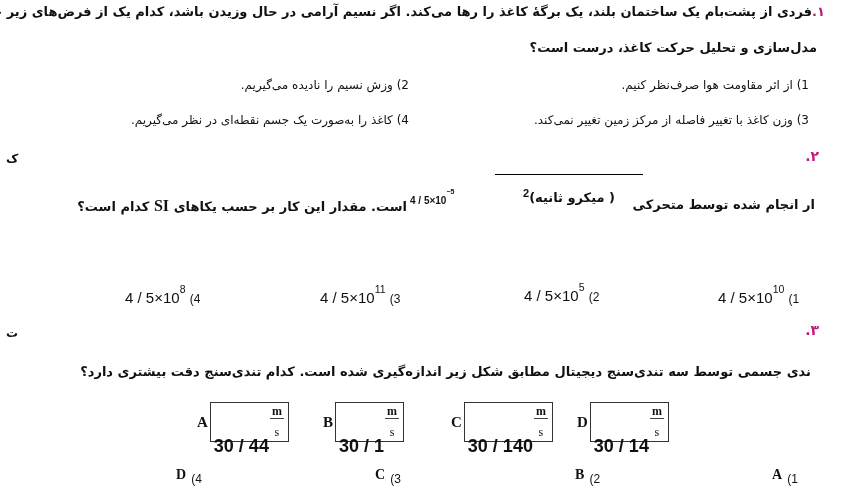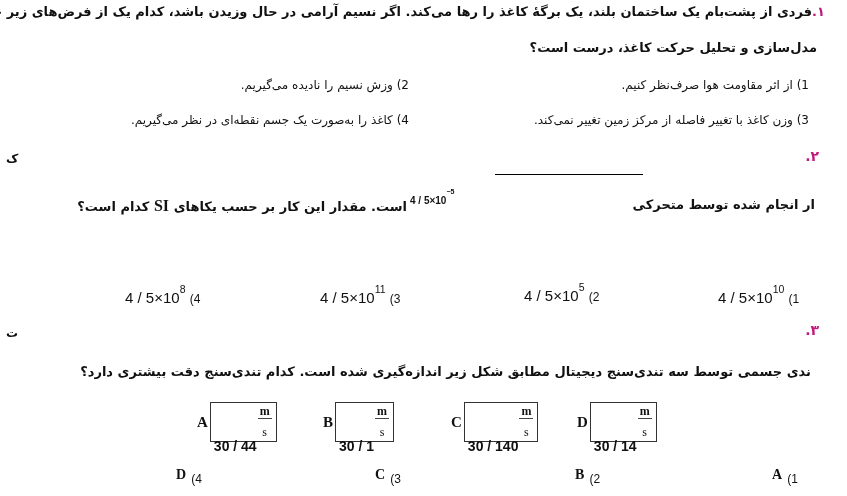--- a/index.html
+++ b/index.html
@@ -15,21 +15,21 @@
   .serif { font-family:"Liberation Serif",serif;margin-top:14px; }
   sup { font-size:70%; }
   
   .frac { position:absolute; width:148px; text-align:center; font-family:"DejaVu Sans",sans-serif; font-weight:bold; font-size:13px; }
   .frac .num { height:24px; line-height:24px; }
   .frac .bar { border-top:1px solid #000; margin:6px 0; }
   .frac .den { height:24px; line-height:24px; }
   .speed-box { position:absolute; display:flex; align-items:center; }
   .speed-box .lbl { font-family:"Liberation Serif",serif; font-weight:bold; font-size:15px; margin-right:2px; }
   .speed-box .box { border:1px solid #333; height:38px; display:flex; align-items:center; padding:0 4px 0 3px; }
-  .speed-box .val { font-family:"Liberation Sans",sans-serif; font-weight:bold; font-size:14px;margin-top:48px; }
+  .speed-box .val { font-family:"Liberation Sans",sans-serif; font-weight:bold; font-size:18px;margin-top:48px; }
   .unit { display:inline-flex; flex-direction:column; align-items:center; margin-left:1px; font-family:"Liberation Serif",serif; font-size:12px; }
   .unit .u-top { font-weight:bold; line-height:13px; }
   .unit .u-bar { width:14px; border-top:1px solid #444; }
   .unit .u-bot { line-height:14px; margin-top:6px; }
 </style>
 </head>
 <body>
 
 <div class="abs rtl q-text" style="right:22px; top:4px;">
   <span class="qnum">۱.</span><span>فردی از پشت‌بام یک ساختمان بلند، یک برگهٔ کاغذ را رها می‌کند. اگر نسیم آرامی در حال وزیدن باشد، کدام یک از فرض‌های زیر جهت</span>
@@ -49,20 +49,21 @@
   <span>4)</span> <span>کاغذ را به‌صورت یک جسم نقطه‌ای در نظر می‌گیریم.</span>
 </div>
 
 <div class="abs qnum rtl" style="right:28px; top:148px; font-size:14px;">۲.</div>
 <div class="abs bold" style="left:6px; top:152px; font-size:12px;">ک</div>
 
 <div class="abs rtl q-text" style="right:32px; top:197px;margin-left:44px;">ار انجام شده توسط متحرکی</div>
 
 <div class="frac" style="left:495px; top:168px;">
   <div class="bar"></div>
+  <div class="den"><span class="latin" style="vertical-align:super;font-size:11px;">2</span><span style="unicode-bidi:embed;direction:rtl;">( میکرو ثانیه)</span></div>
 </div>
 
 <div class="abs latin bold" style="left:410px; top:194px; font-size:10px;">
   <span>4 / 5×10</span><sup style="position:relative; top:-6px;">−5</sup>
 </div>
 
 <div class="abs rtl q-text" style="right:440px; top:197px;">
   <span>است. مقدار این کار بر حسب یکاهای</span>
   <span class="serif" style="font-size:16px;">SI</span>
   <span>کدام است؟</span>

